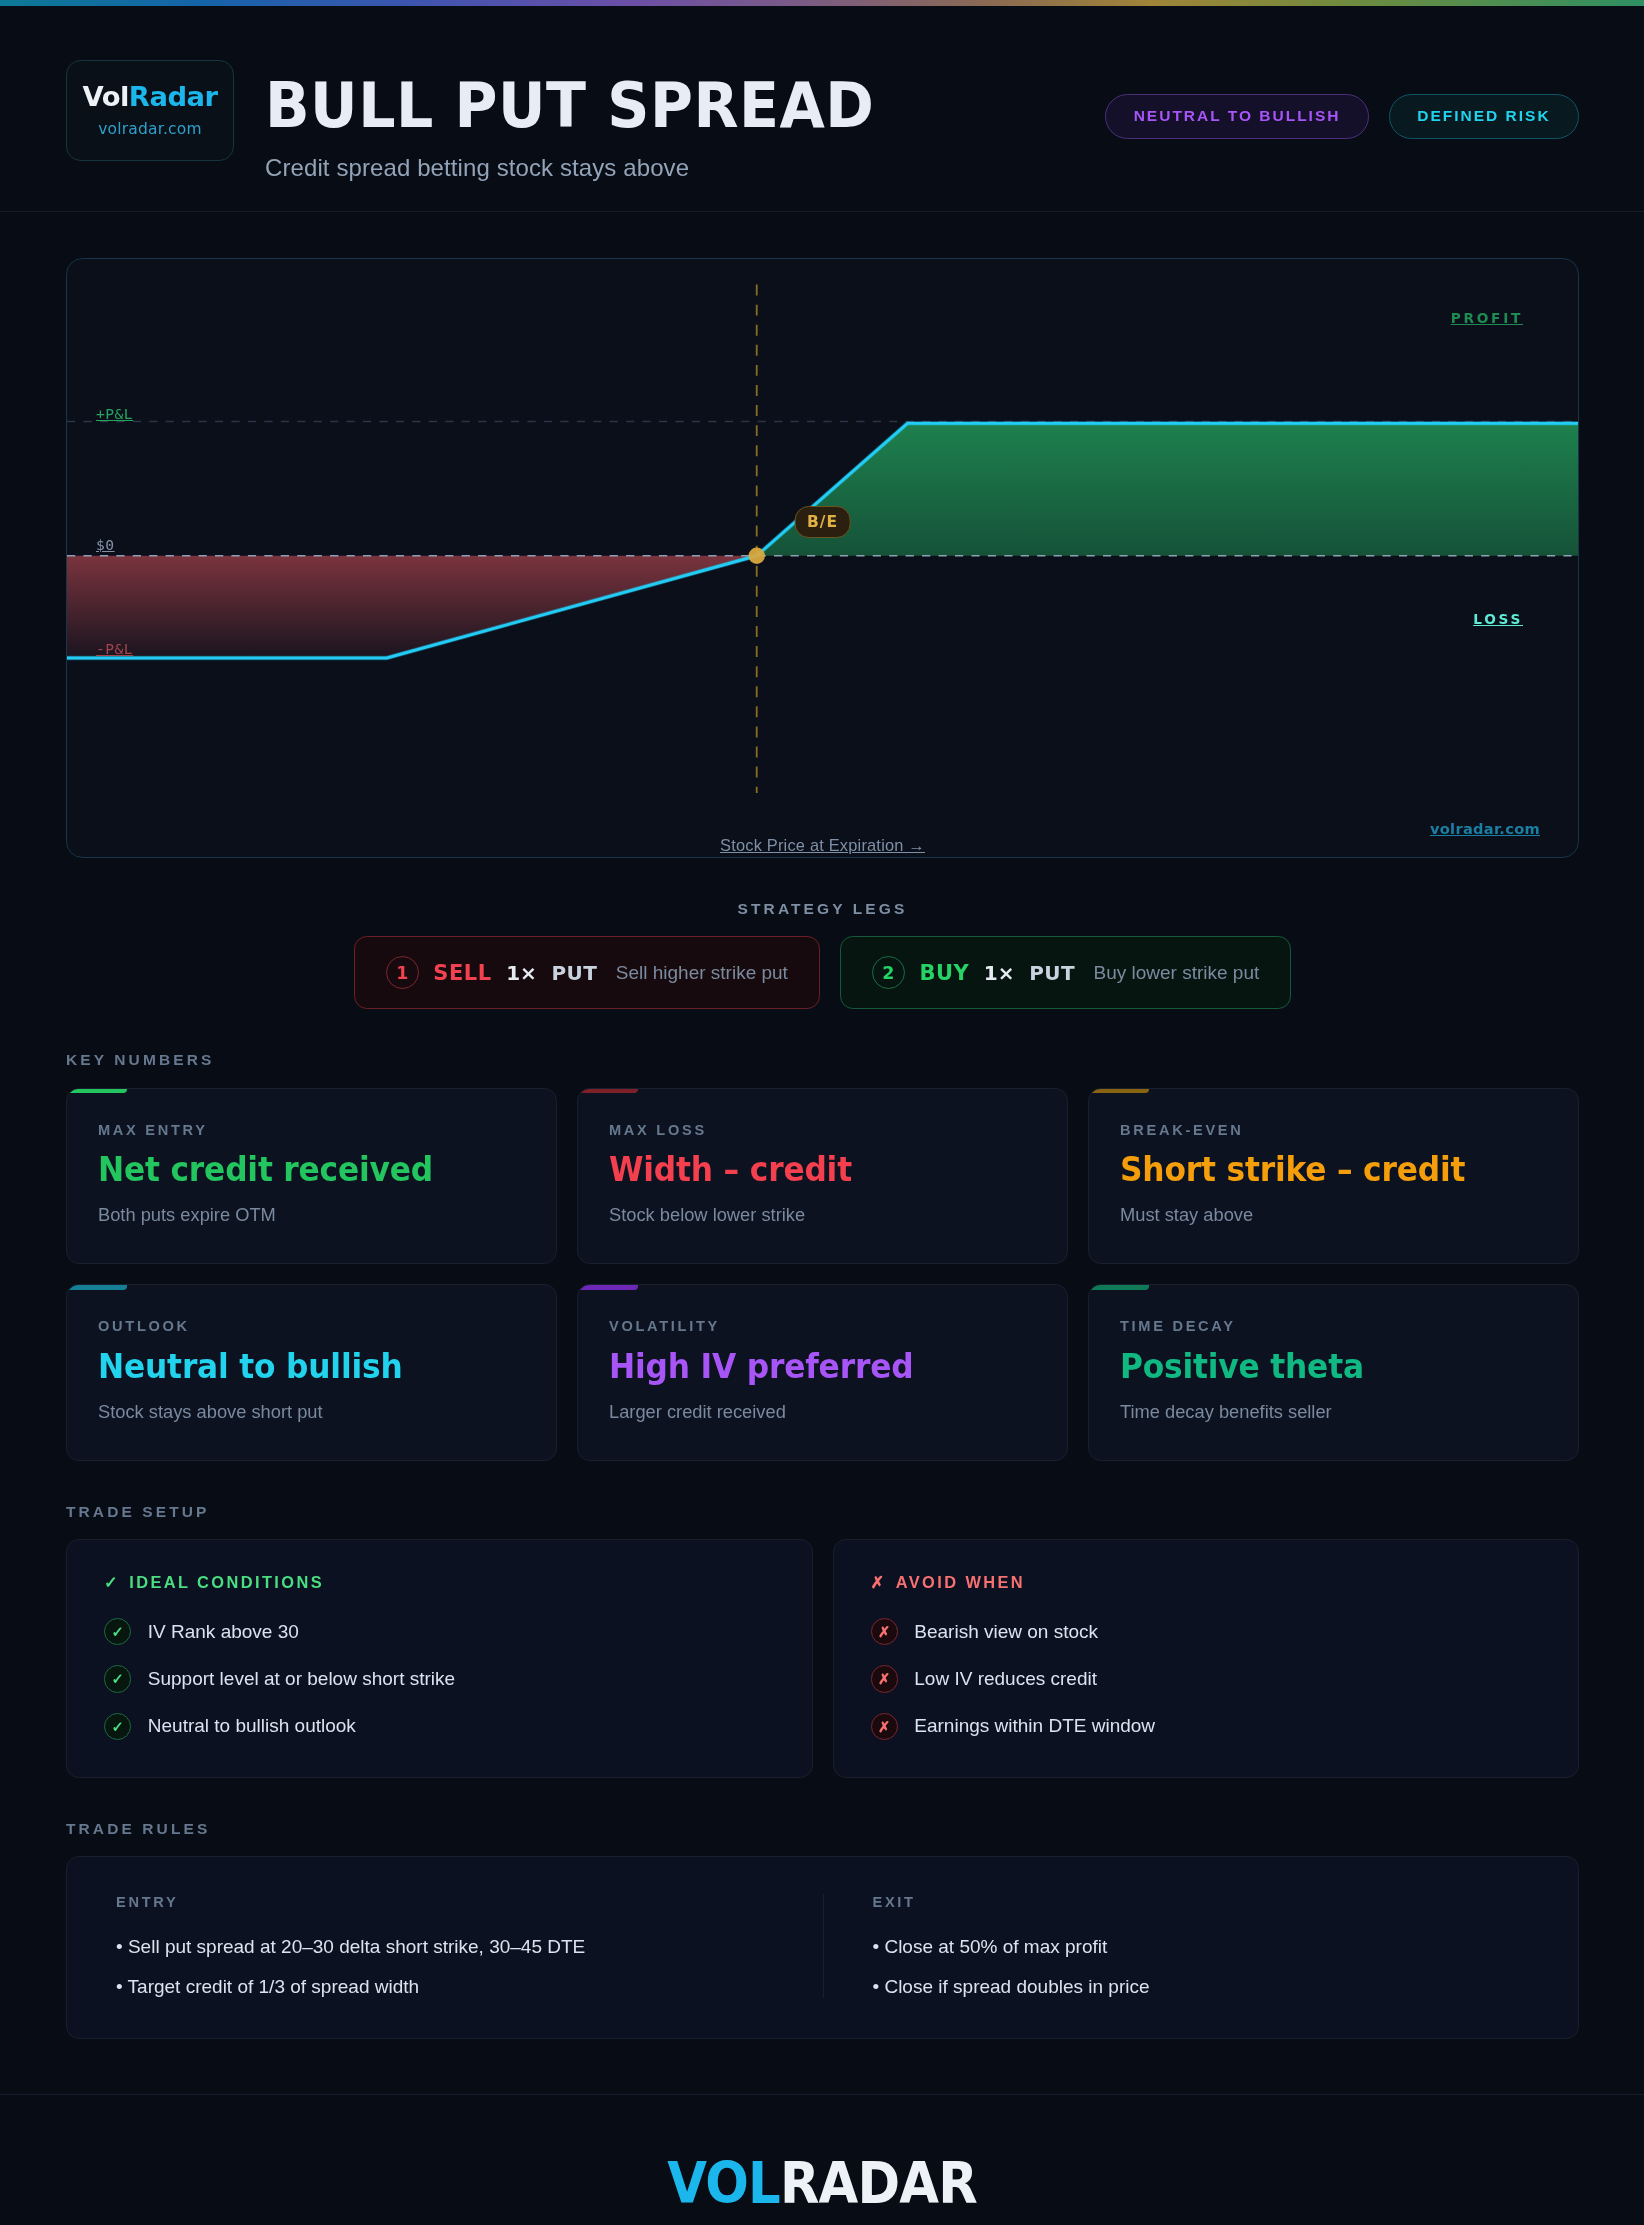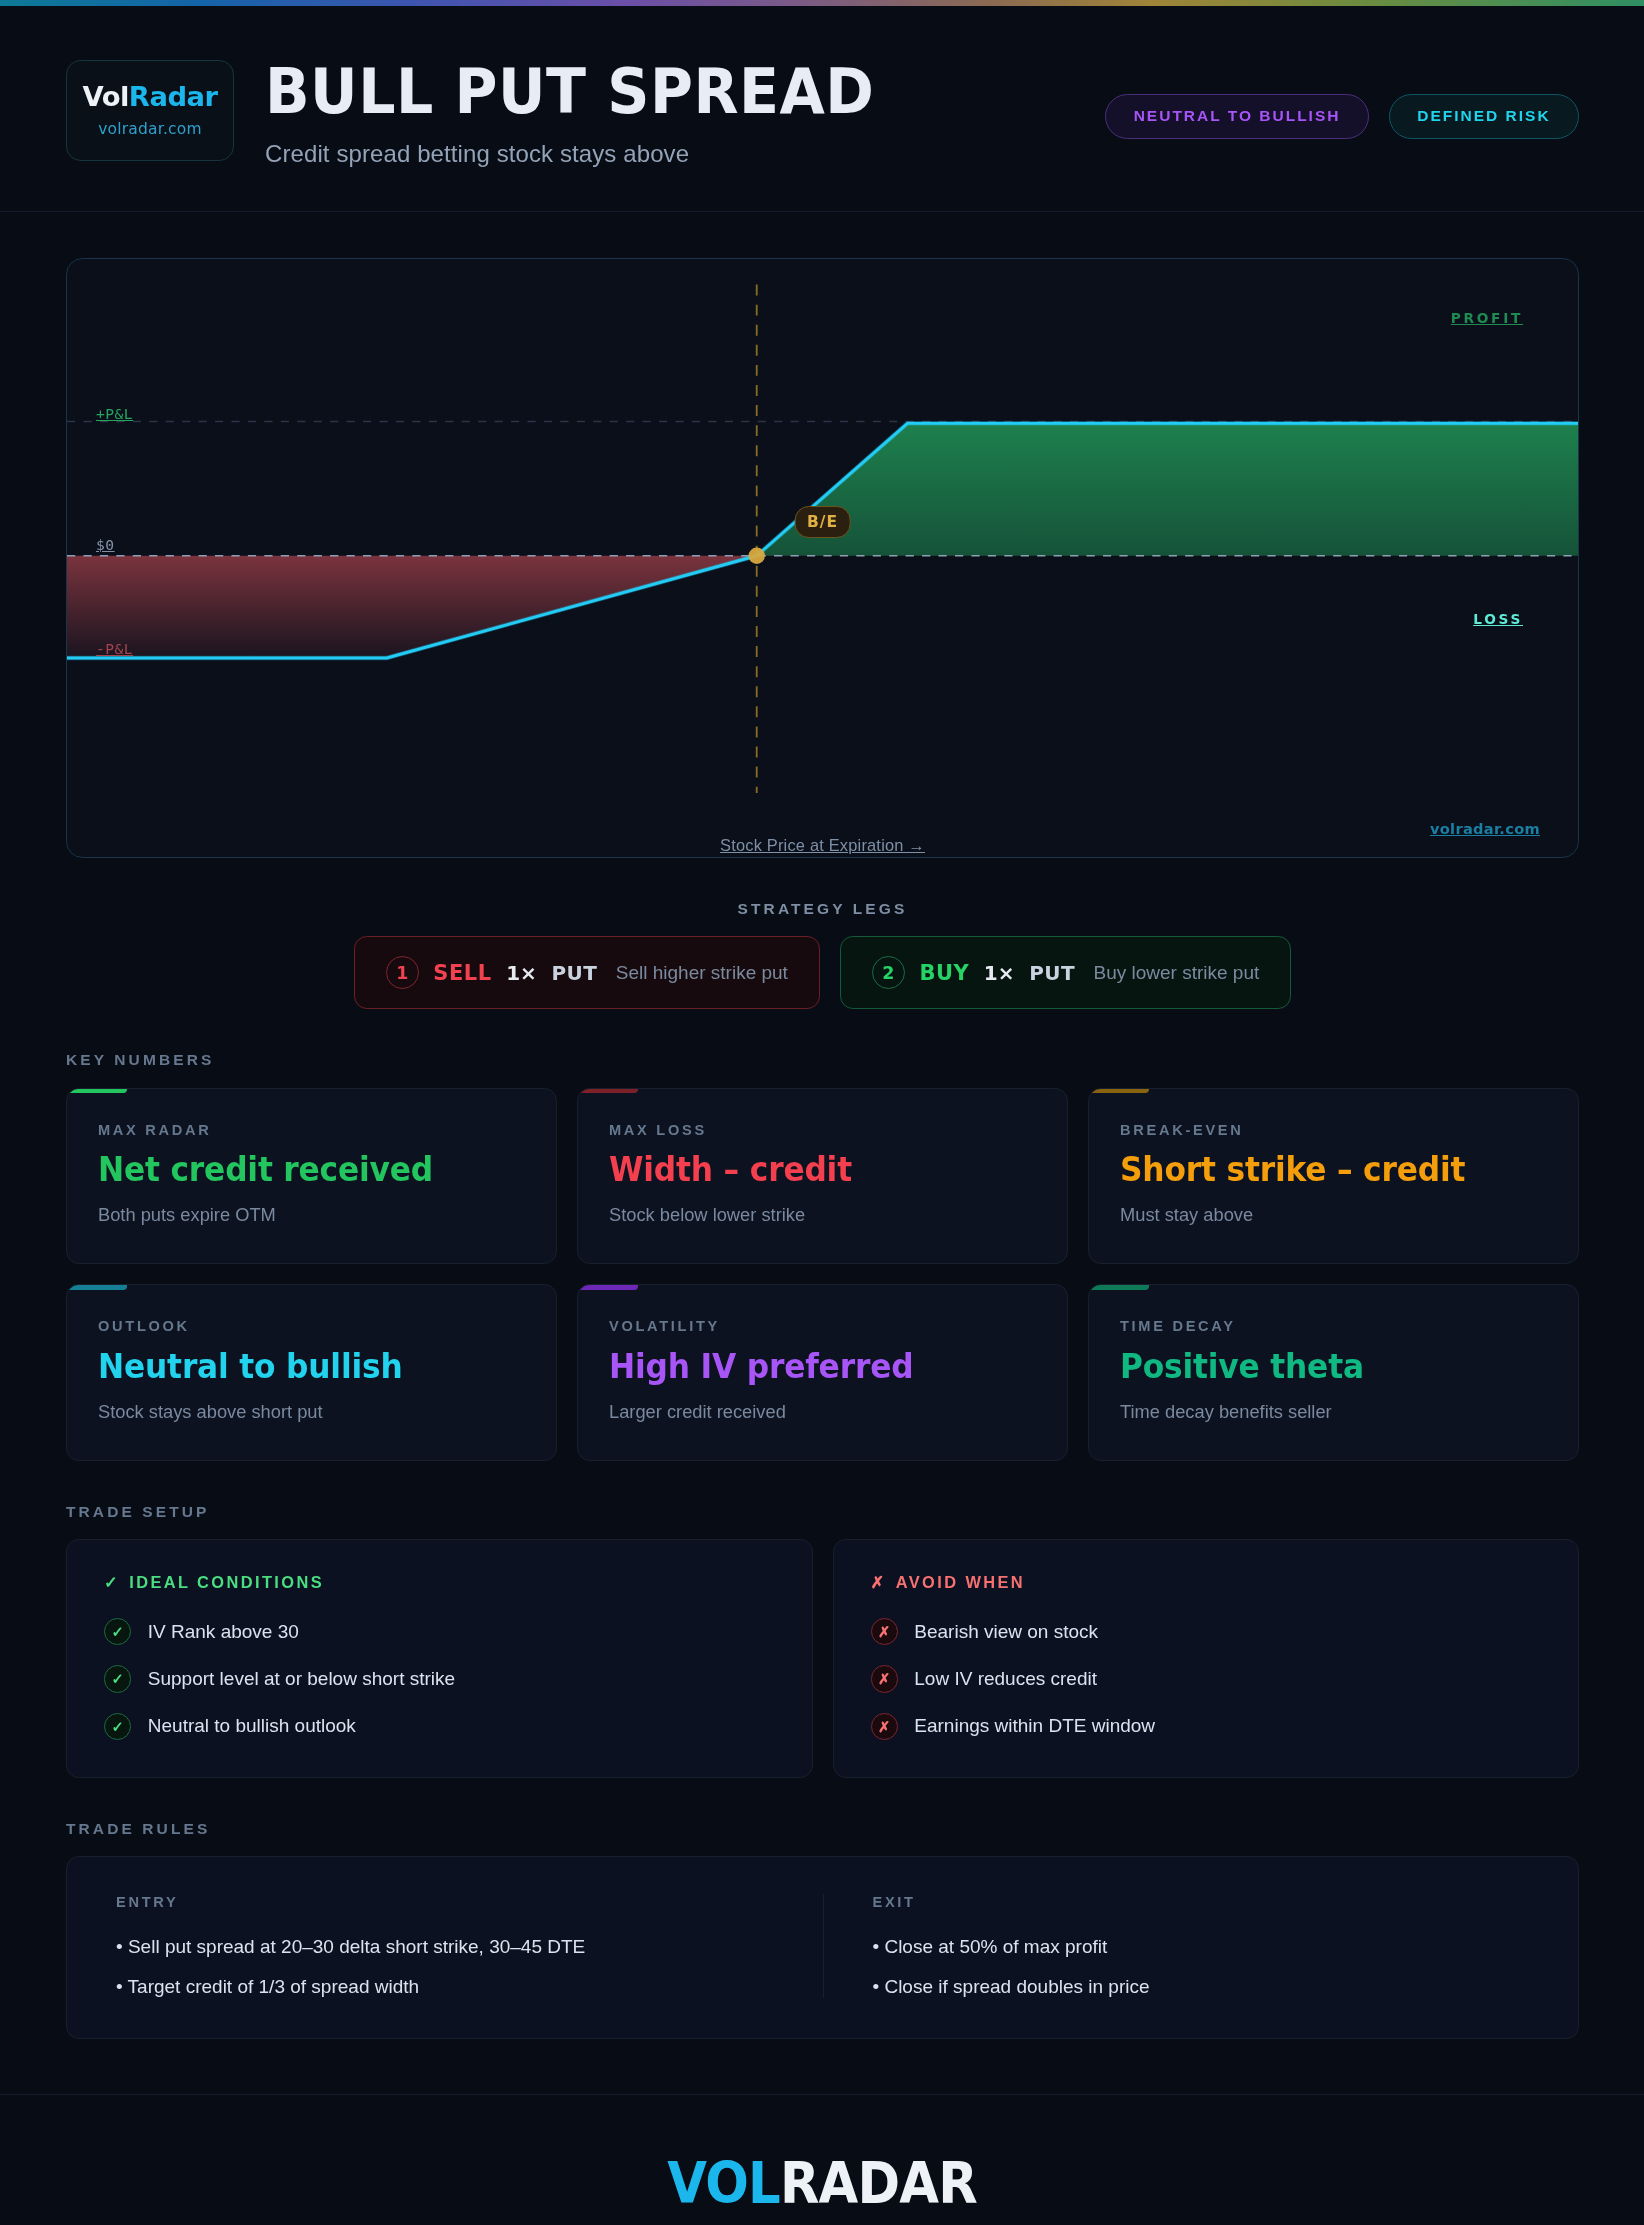--- a/index.html
+++ b/index.html
@@ -59,21 +59,21 @@
   .logo-word .vol { color: #eef2f7; }
   .logo-word .radar { color: #1bb7ec; }
   .logo-url {
     margin-top: 9.1px;
     font-family: "DejaVu Sans", sans-serif;
     font-size: 15.5px;
     color: #2f9fcb;
     letter-spacing: 0.2px;
   }
 
-  .title-block { margin-left: 31px; padding-top: 1.8px; }
+  .title-block { margin-left: 31px; padding-top: 1.8px; margin-top: 14px; }
   .page-title {
     font-family: "DejaVu Sans", sans-serif;
     font-weight: bold;
     font-size: 63px;
     line-height: 0.95;
     letter-spacing: 0.5px;
     color: #e8edf5;
     transform: scaleX(0.93);
     transform-origin: left center;
   }
@@ -431,21 +431,21 @@
       <div class="leg-type">PUT</div>
       <div class="leg-desc">Buy lower strike put</div>
     </div>
   </div>
 
   <div class="section-title">KEY NUMBERS</div>
   <div class="kn-grid">
 
     <div class="kn-card">
       <div class="kn-accent" style="background: rgb(34, 197, 94);"></div>
-      <div class="kn-label">MAX RADAR</div>
+      <div class="kn-label">MAX ENTRY</div>
       <div class="kn-value" style="color: rgb(34, 197, 94);">Net credit received</div>
       <div class="kn-note">Both puts expire OTM</div>
     </div>
 
     <div class="kn-card">
       <div class="kn-accent" style="background: rgb(125, 32, 40);"></div>
       <div class="kn-label">MAX LOSS</div>
       <div class="kn-value" style="color: rgb(244, 63, 78);">Width – credit</div>
       <div class="kn-note">Stock below lower strike</div>
     </div>

